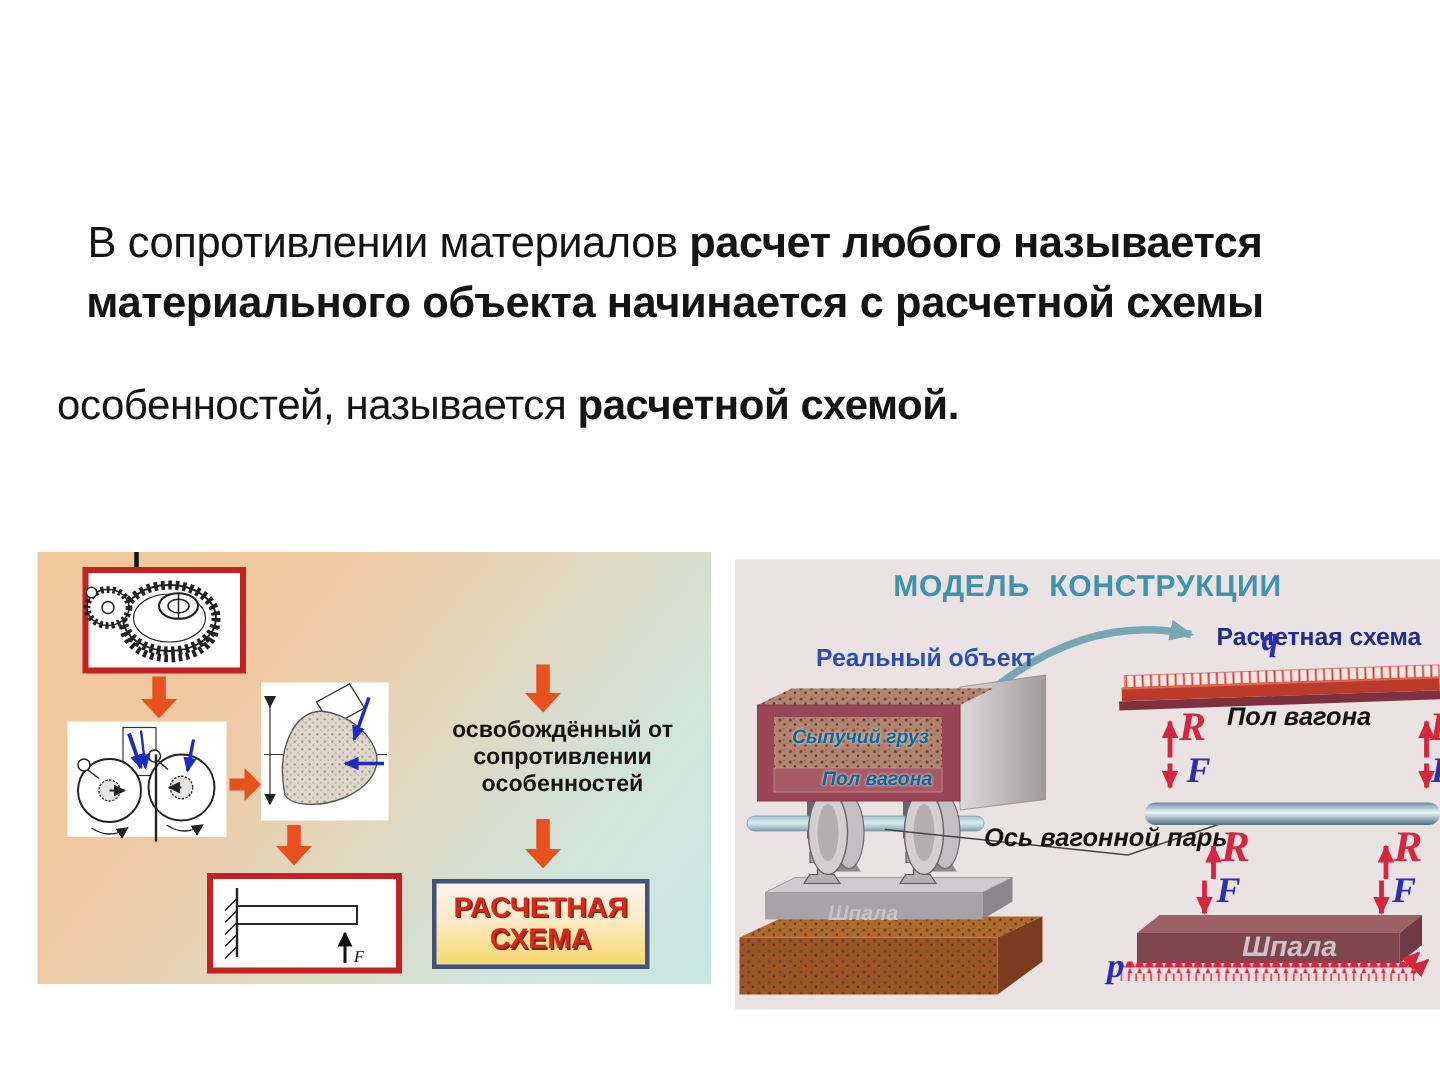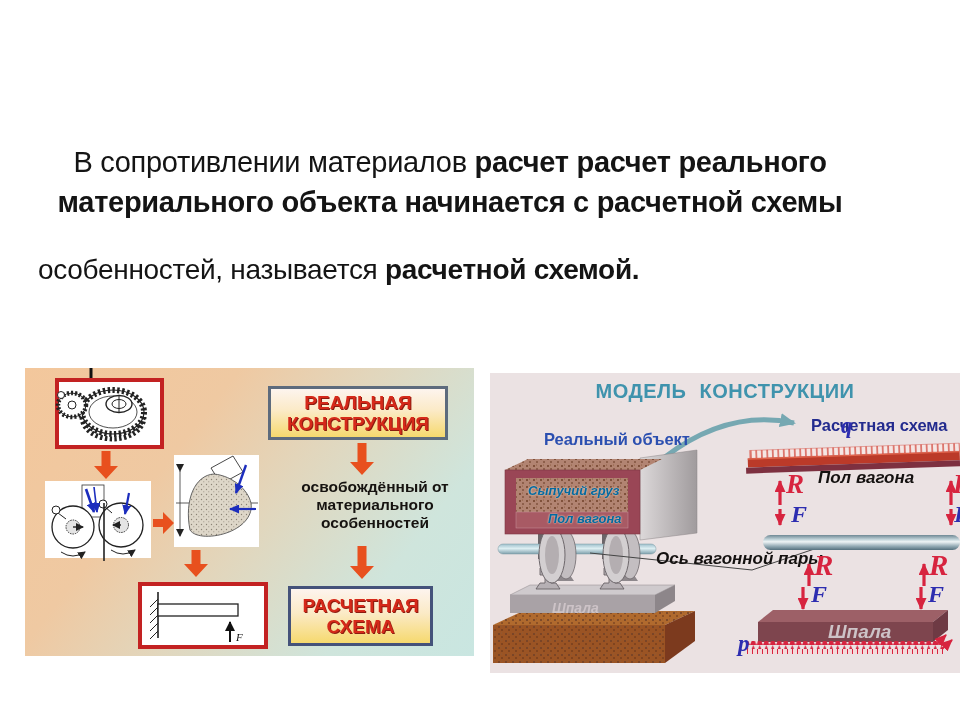--- a/index.html
+++ b/index.html
@@ -46,21 +46,21 @@
          text-shadow:0 0 2px #dcc0ae,0 0 2px #dcc0ae;}
   .sleeper-lbl{font-weight:bold;font-style:italic;color:#cdc3c7;}
 </style>
 </head>
 <body>
 
 <div class="slide">
 
 
   <div class="heading">
-    <div><span>В сопротивлении материалов </span><span class="b">расчет расчет реального</span></div>
+    <div><span>В сопротивлении материалов </span><span class="b">расчет любого называется</span></div>
     <div class="b">материального объекта начинается с расчетной схемы</div>
   </div>
 
   <div class="definition">
     <div><span>особенностей, называется </span><span class="b">расчетной схемой.</span></div>
   </div>
 
   <div class="ldiag">
     <svg width="449" height="288" viewBox="0 0 449 288">
       <defs>
@@ -141,24 +141,23 @@
         <line x1="133" y1="239" x2="125" y2="247" stroke="#222" stroke-width="1"></line>
         <line x1="133" y1="247" x2="125" y2="255" stroke="#222" stroke-width="1"></line>
         <line x1="133" y1="255" x2="125" y2="263" stroke="#222" stroke-width="1"></line>
         <line x1="133" y1="263" x2="125" y2="271" stroke="#222" stroke-width="1"></line>
         <rect x="133" y="236" width="80" height="12" fill="#fff" stroke="#222" stroke-width="1.3"></rect>
         <line x1="205" y1="274" x2="205" y2="254" stroke="#111" stroke-width="2" marker-end="url(#mBlkBigL)"></line>
         <text x="211" y="273" font-family="Liberation Serif,serif" font-style="italic" font-size="11" fill="#111">F</text>
       </g>
     </svg>
 
-    <div class="tagbox real">РЕАЛЬНАЯ КОНСТРУКЦИЯ</div>
     <div class="transition">
       <div>освобождённый от</div>
-      <div>материального</div>
+      <div>сопротивлении</div>
       <div>особенностей</div>
     </div>
     <div class="tagbox calc">РАСЧЕТНАЯ СХЕМА</div>
   </div>
 
   <div class="rdiag">
     <svg width="470" height="300" viewBox="0 0 470 300">
       <defs>
         <marker id="mRedR" markerUnits="userSpaceOnUse" markerWidth="13" markerHeight="11" refX="11" refY="5.5" orient="auto">
             <path d="M0,0 L12,5.5 L0,11 Z" fill="#d7243f"></path>

